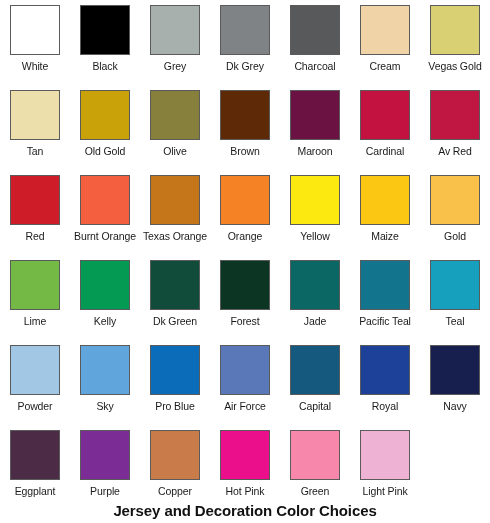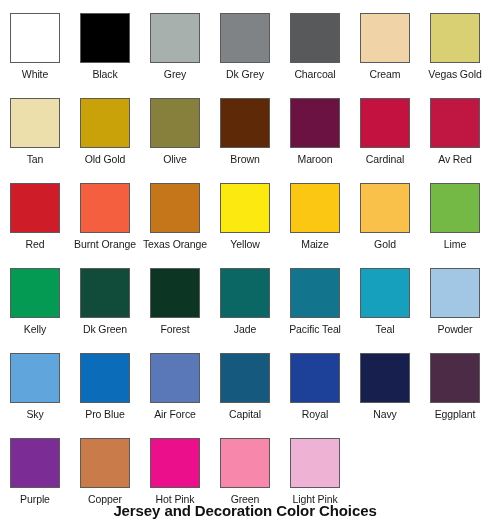--- a/index.html
+++ b/index.html
@@ -29,21 +29,21 @@
     position: absolute;
     left: 0;
     top: 0;
     width: 490px;
   }
   .swatch-cell {
     display: flex;
     flex-direction: column;
     align-items: center;
     justify-content: flex-start;
-    padding-top: 13px;
+    padding-top: 5px;
     box-sizing: border-box;
   }
   .swatch-chip {
     width: 50px;
     height: 50px;
     border: 1px solid #5b5b5b;
     box-sizing: border-box;
   }
   .swatch-label {
     margin-top: 5px;
@@ -134,20 +134,24 @@
       </div>
       <div class="swatch-cell">
         <div class="swatch-chip" style="background: rgb(244, 96, 63);"></div>
         <div class="swatch-label">Burnt Orange</div>
       </div>
       <div class="swatch-cell">
         <div class="swatch-chip" style="background: rgb(197, 117, 26);"></div>
         <div class="swatch-label">Texas Orange</div>
       </div>
       <div class="swatch-cell">
+        <div class="swatch-chip" style="background: rgb(245, 130, 36);"></div>
+        <div class="swatch-label">Orange</div>
+      </div>
+      <div class="swatch-cell">
         <div class="swatch-chip" style="background: rgb(251, 233, 16);"></div>
         <div class="swatch-label">Yellow</div>
       </div>
       <div class="swatch-cell">
         <div class="swatch-chip" style="background: rgb(251, 199, 19);"></div>
         <div class="swatch-label">Maize</div>
       </div>
       <div class="swatch-cell">
         <div class="swatch-chip" style="background: rgb(249, 193, 74);"></div>
         <div class="swatch-label">Gold</div>

